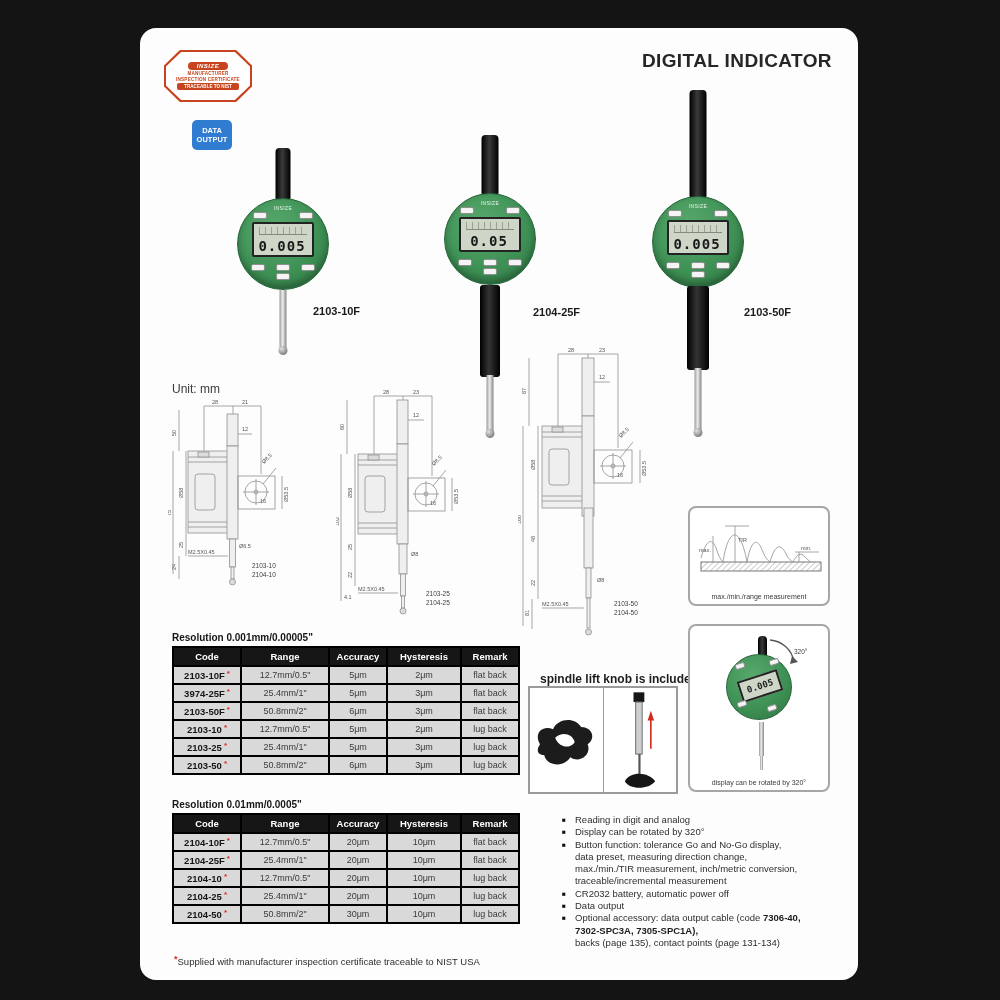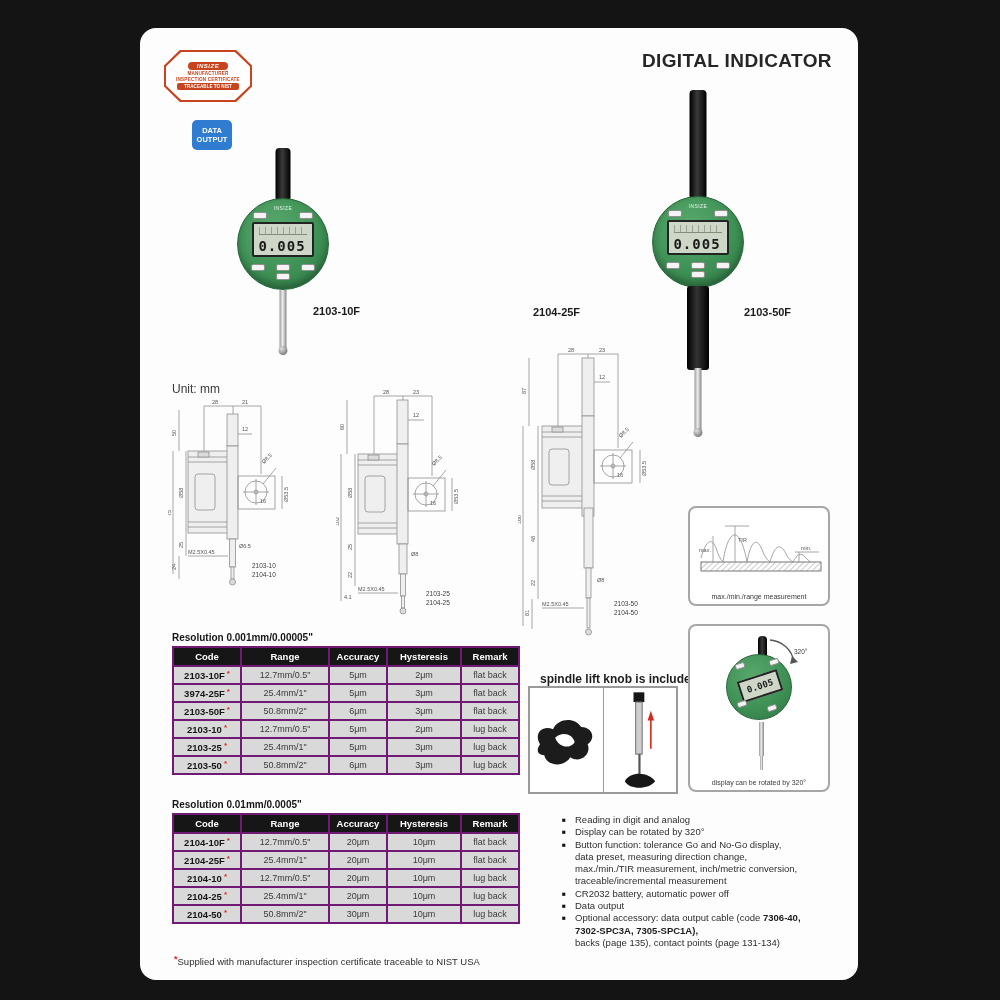--- a/index.html
+++ b/index.html
@@ -68,21 +68,21 @@
        background:radial-gradient(circle at 40% 32%,#58a86c,#3d9054 58%,#2e7241);border:1px solid #27663b;box-sizing:border-box}
   .mini-lcd{position:absolute;left:12px;top:20px;width:42px;height:22px;background:#cdd6c7;border:2px solid #232323;
        transform:rotate(-18deg);box-sizing:border-box;text-align:center;
        font-family:"DejaVu Sans Mono",monospace;font-weight:bold;font-size:9px;color:#1b1b1b;line-height:19px}
   .mini-pill{position:absolute;width:8px;height:4px;background:#f4f4f4;border:1px solid #8f8f8f;border-radius:2px}
   .angle{position:absolute;left:104px;top:22px;font-size:6.5px;color:#3a3a3a}
 
   
   .twrap{position:absolute;left:32px;width:336px}
   .tbl-title{font-size:10px;font-weight:bold;color:#161616;margin-bottom:3px}
-  table.spec{border-collapse:separate;border-spacing:2px;width:336px;table-layout:fixed;background:#701a75}
+  table.spec{border-collapse:separate;border-spacing:2px;width:336px;table-layout:fixed;background:#000000}
   table.spec th{background:#161616;color:#fff;font-size:9.5px;font-weight:bold;height:15px;padding:1px 2px}
   table.spec td{background:#d9d9d9;font-size:9px;color:#3a3a3a;text-align:center;height:14px;padding:1px 2px;
        overflow:hidden;white-space:nowrap}
   table.spec td.code{font-weight:bold;color:#161616;font-size:9.5px}
   table.spec .star{color:#e02420;font-weight:bold;font-size:8px;vertical-align:3px;margin-left:2px}
   table.spec col.c1{width:66px}table.spec col.c2{width:86px}table.spec col.c3{width:56px}
   table.spec col.c4{width:72px}table.spec col.c5{width:56px}
 
   .footnote{position:absolute;left:34px;top:926px;font-size:9.5px;color:#2e2e2e}
   .footnote .star{color:#e02420;font-weight:bold;vertical-align:3px;font-size:9px}
@@ -124,20 +124,39 @@
       <div class="pill p3"></div>
       <div class="pill p4"></div>
       <div class="pill p5"></div>
       <div class="pill p6"></div>
     </div>
     <div class="spindle" style="top:142px;height:58px"></div>
     <div class="tipball" style="top:198px"></div>
   </div>
   <div class="prod-label" style="left:173px;top:277px">2103-10F</div>
 
+  <div class="ind" style="left:304px;top:107px;width:92px;height:310px">
+    <div class="cap" style="top:0;height:60px;width:17px"></div>
+    <div class="ibody" style="top:58px">
+      <div class="brand">INSIZE</div>
+      <div class="pill p1"></div>
+      <div class="pill p2"></div>
+      <div class="lcd">
+        <div class="scale"></div>
+        <div class="val">0.05</div>
+      </div>
+      <div class="pill p3"></div>
+      <div class="pill p4"></div>
+      <div class="pill p5"></div>
+      <div class="pill p6"></div>
+    </div>
+    <div class="sleeve" style="top:150px;height:92px;width:20px"></div>
+    <div class="spindle" style="top:240px;height:56px"></div>
+    <div class="tipball" style="top:294px"></div>
+  </div>
   <div class="prod-label" style="left:393px;top:278px">2104-25F</div>
 
   <div class="ind" style="left:512px;top:62px;width:92px;height:360px">
     <div class="cap" style="top:0;height:108px;width:17px"></div>
     <div class="ibody" style="top:106px">
       <div class="brand">INSIZE</div>
       <div class="pill p1"></div>
       <div class="pill p2"></div>
       <div class="lcd">
         <div class="scale"></div>

